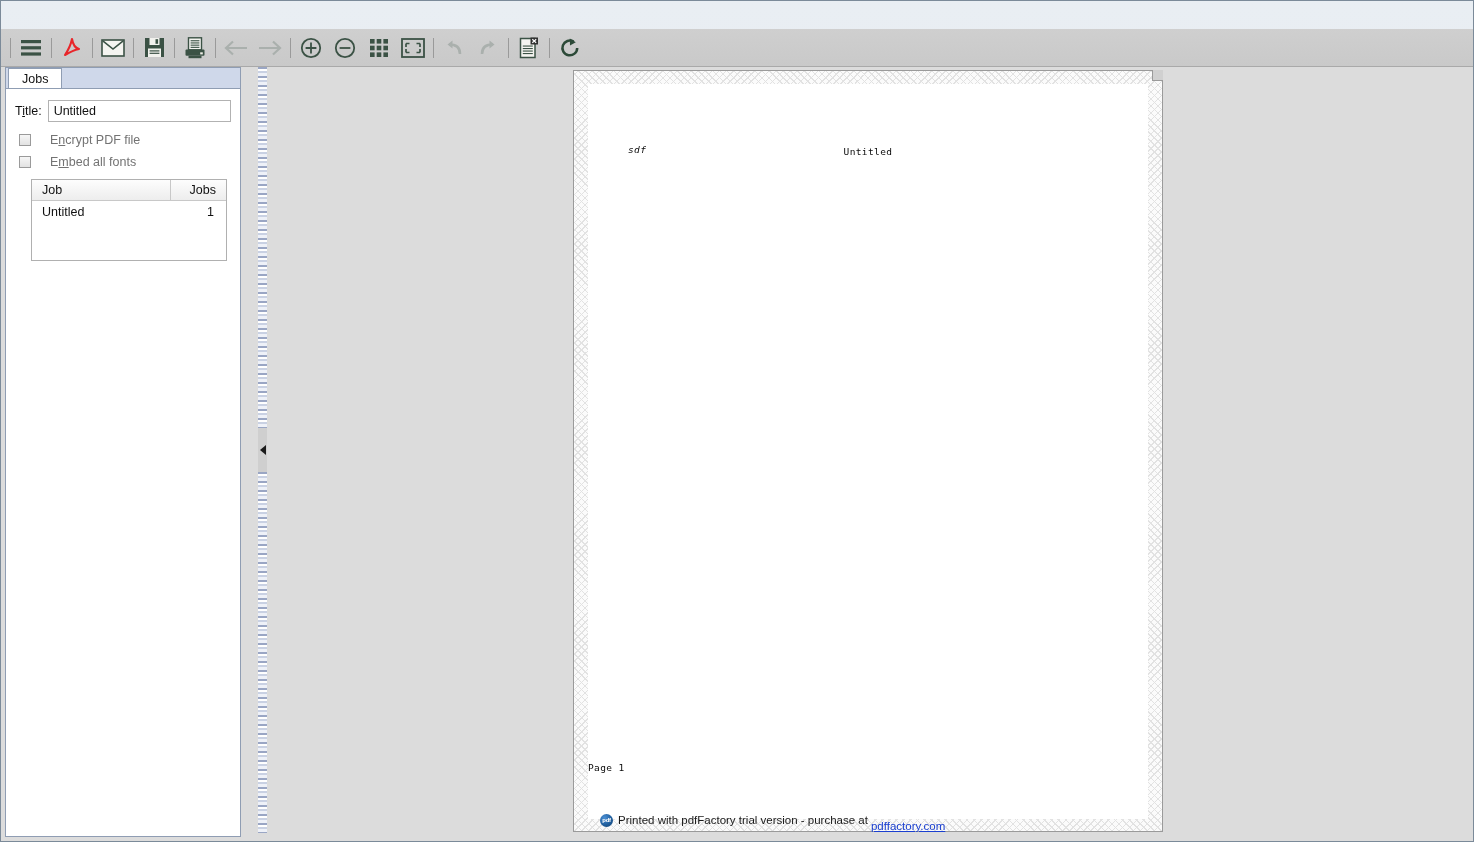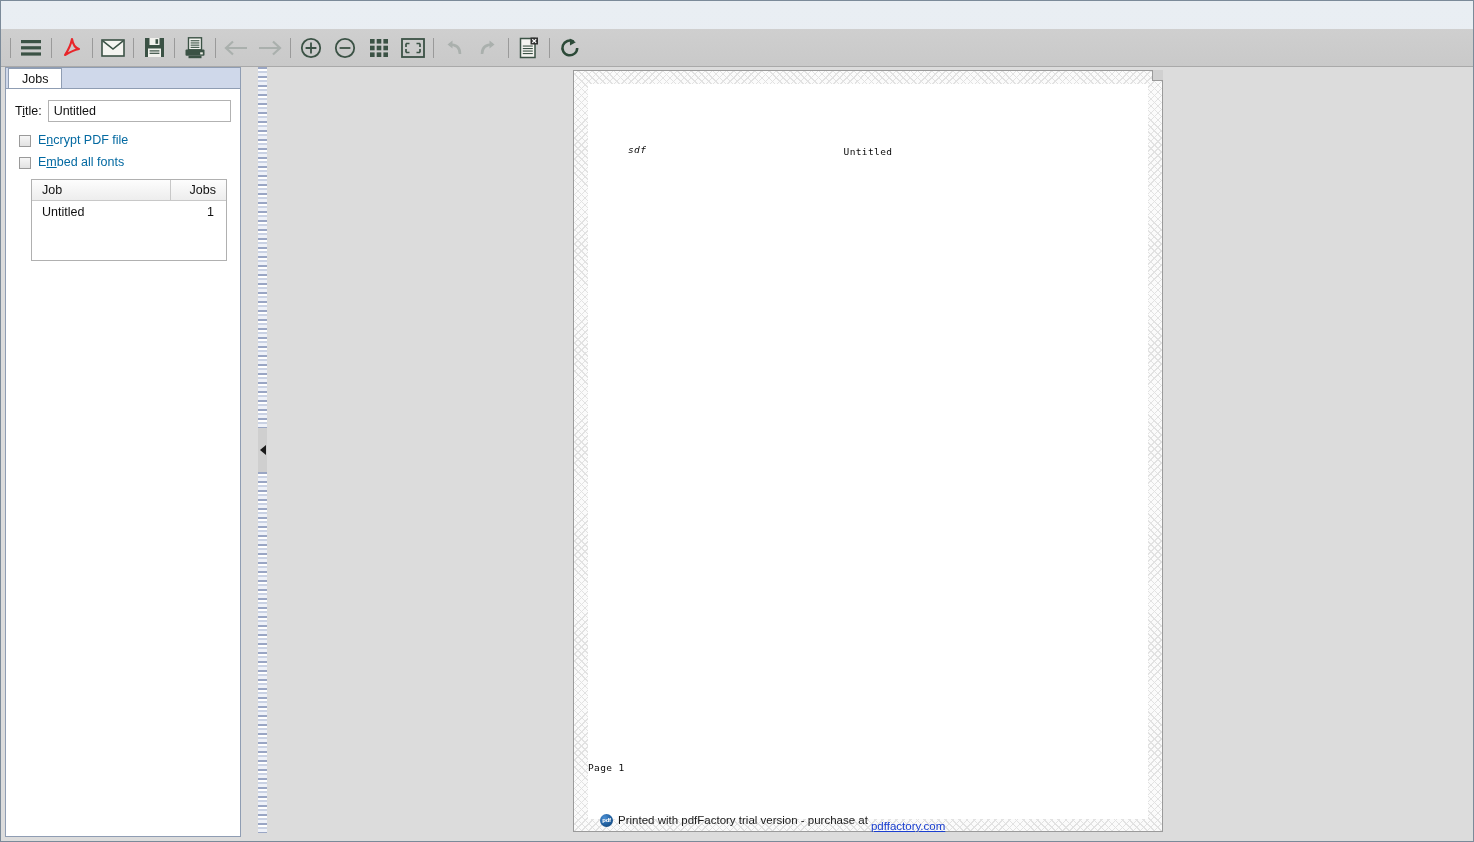--- a/index.html
+++ b/index.html
@@ -121,22 +121,22 @@
   #title-input {
     flex: 1; height: 22px; box-sizing: border-box;
     border: 1px solid #b2b2b2;
     background: #fff;
     font-family: "Liberation Sans", sans-serif;
     font-size: 12.5px; color: #111;
     padding: 0 5px;
     outline: none;
   }
   .chk-row {
-    position: absolute; left: 13px; display: flex; align-items: flex-end;
-    font-size: 12.5px; color: #0369a1;
+    position: absolute; left: 13px; display: flex; align-items: center;
+    font-size: 12.5px; color: #737373; gap: 12px;
   }
   .chk-box {
     width: 12px; height: 12px; box-sizing: border-box;
     border: 1px solid #9a9a9a;
     background: linear-gradient(180deg,#f6f6f6 0%, #e2e2e2 100%);
     margin-right: 7px;
     flex: none;
   }
   #row-encrypt { top: 44px; }
   #row-embed { top: 66px; }

